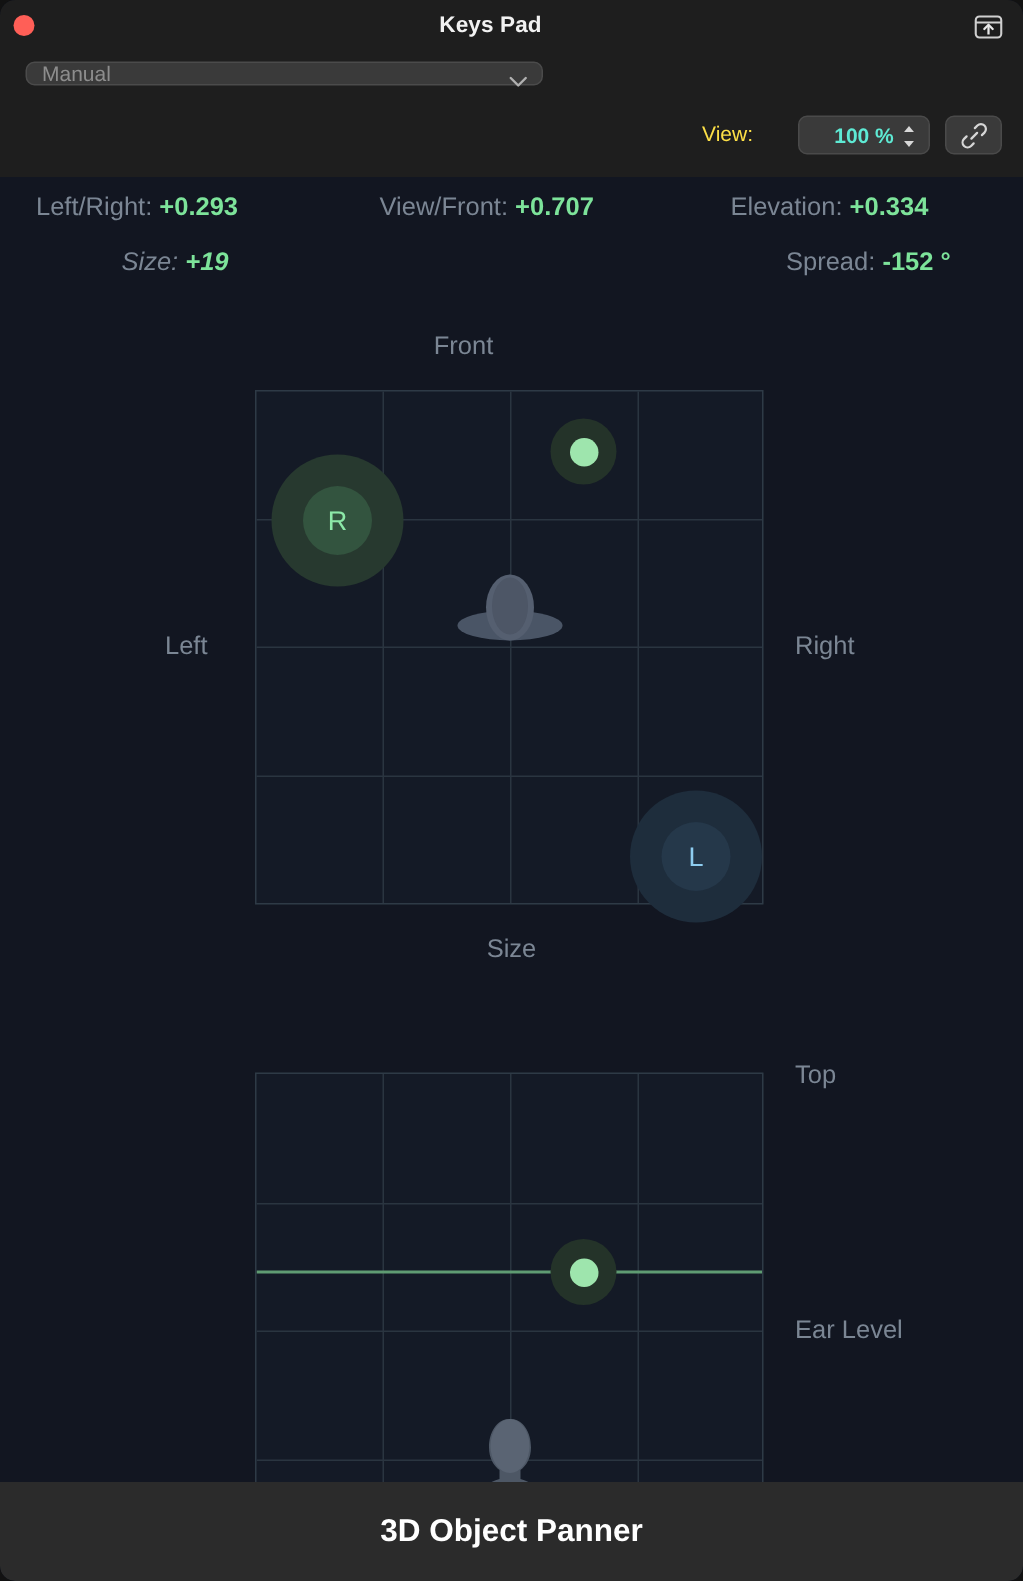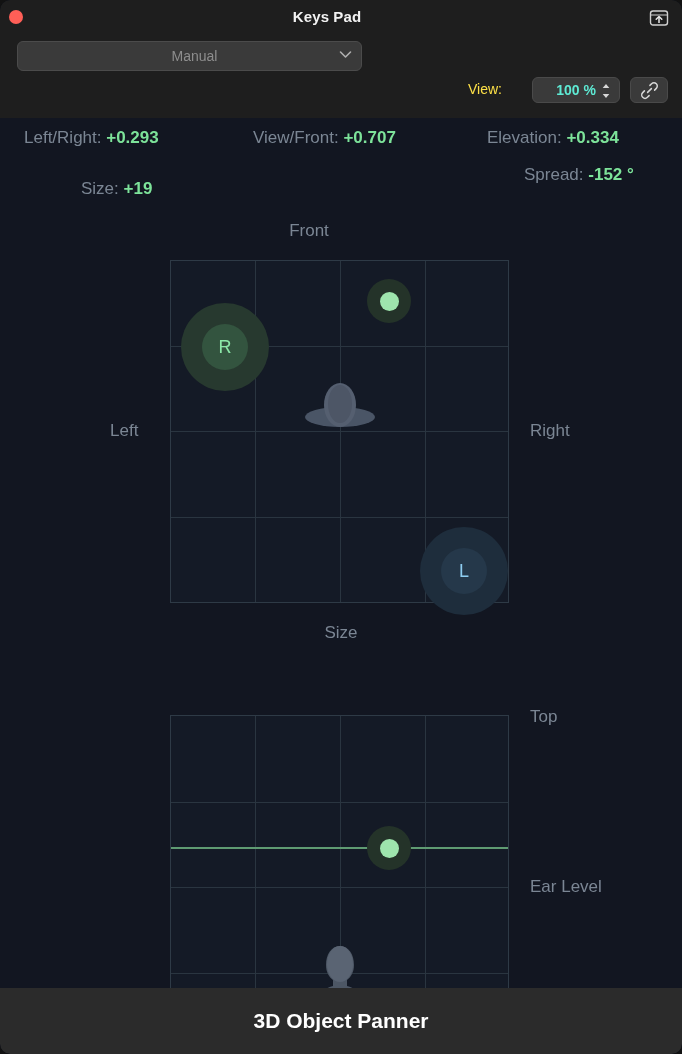--- a/index.html
+++ b/index.html
@@ -45,25 +45,25 @@
   }
 
   
   .toolbar {
     position: absolute; top: 36px; left: 0;
     width: 682px; height: 82px;
     background: #1e1e1e;
   }
   .preset-select {
     position: absolute; left: 17px; top: 5px;
-    width: 345px; height: 30px;
+    width: 345px; height: 16px;
     background: #3a3a3a;
     border: 0.5px solid #4b4b4b;
     border-radius: 6px;
-    display: flex; align-items: center; justify-content: center;
+    display: flex; align-items: center;
   }
   .preset-label {
     color: #8d8d8d; font-size: 14px;
     padding-left: 10px;
   }
   .chev-dn {
     position: absolute; right: 9px; top: 8px;
   }
 
   .segbtns {
@@ -131,21 +131,21 @@
   .ro {
     position: absolute;
     font-size: 17px;
     white-space: nowrap;
   }
   .ro .k { color: #7b8694; }
   .ro .v { color: #7de39a; font-weight: bold; }
   .ro-lr   { left: 24px;  top: 10px; }
   .ro-bf   { left: 253px; top: 10px; }
   .ro-el   { left: 487px; top: 10px; }
-  .ro-size { left: 81px;  top: 61px; }
+  .ro-size { left: 81px;  top: 47px; font-style: italic; }
   .ro-spr  { left: 524px; top: 47px; }
   .grid {
     position: absolute;
     border: 1px solid #2e3a46;
     background: #141a26;
   }
   .gl {
     position: absolute; background: #2a3540;
   }
   .gl.v { width: 1px; top: 0; bottom: 0; }

